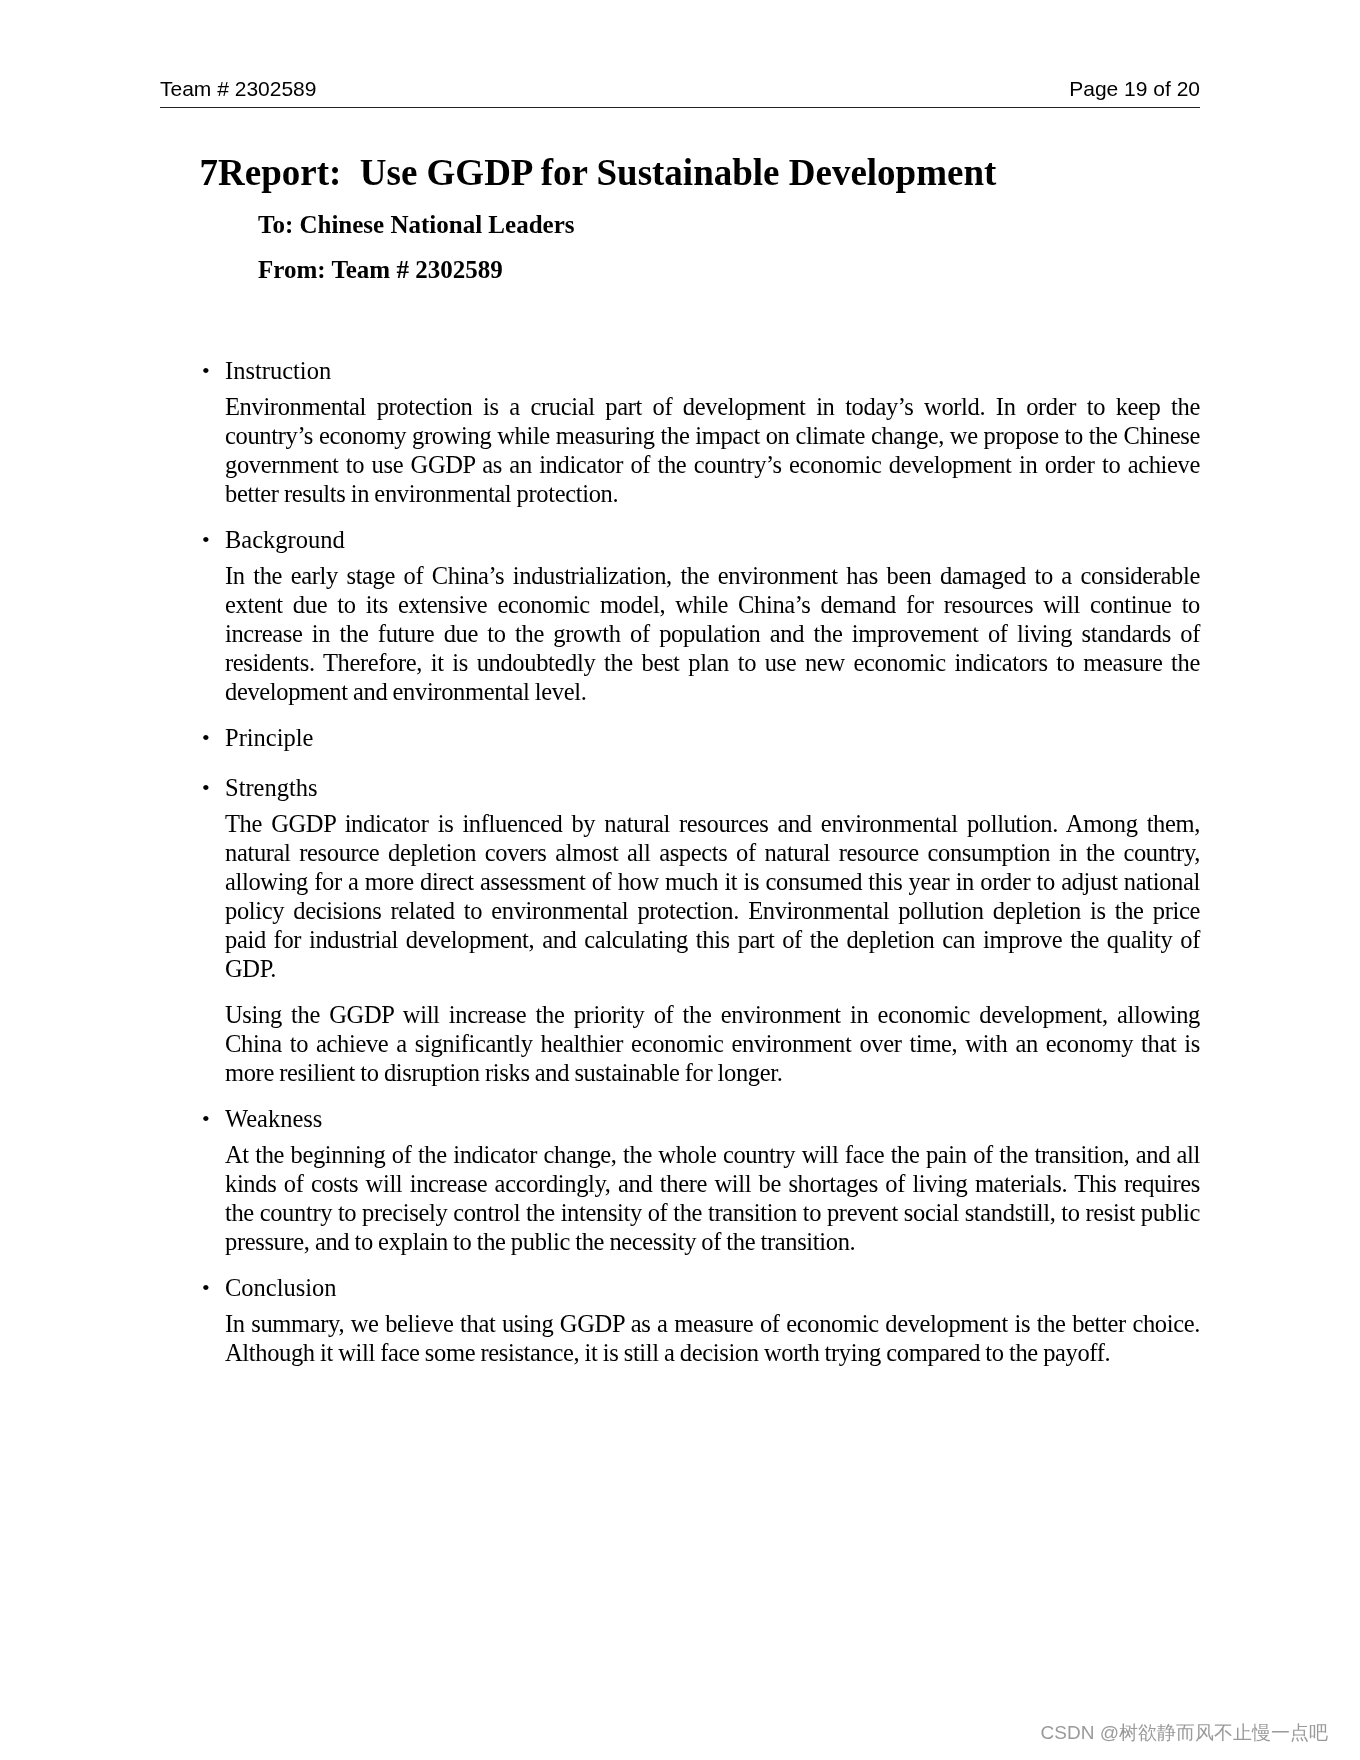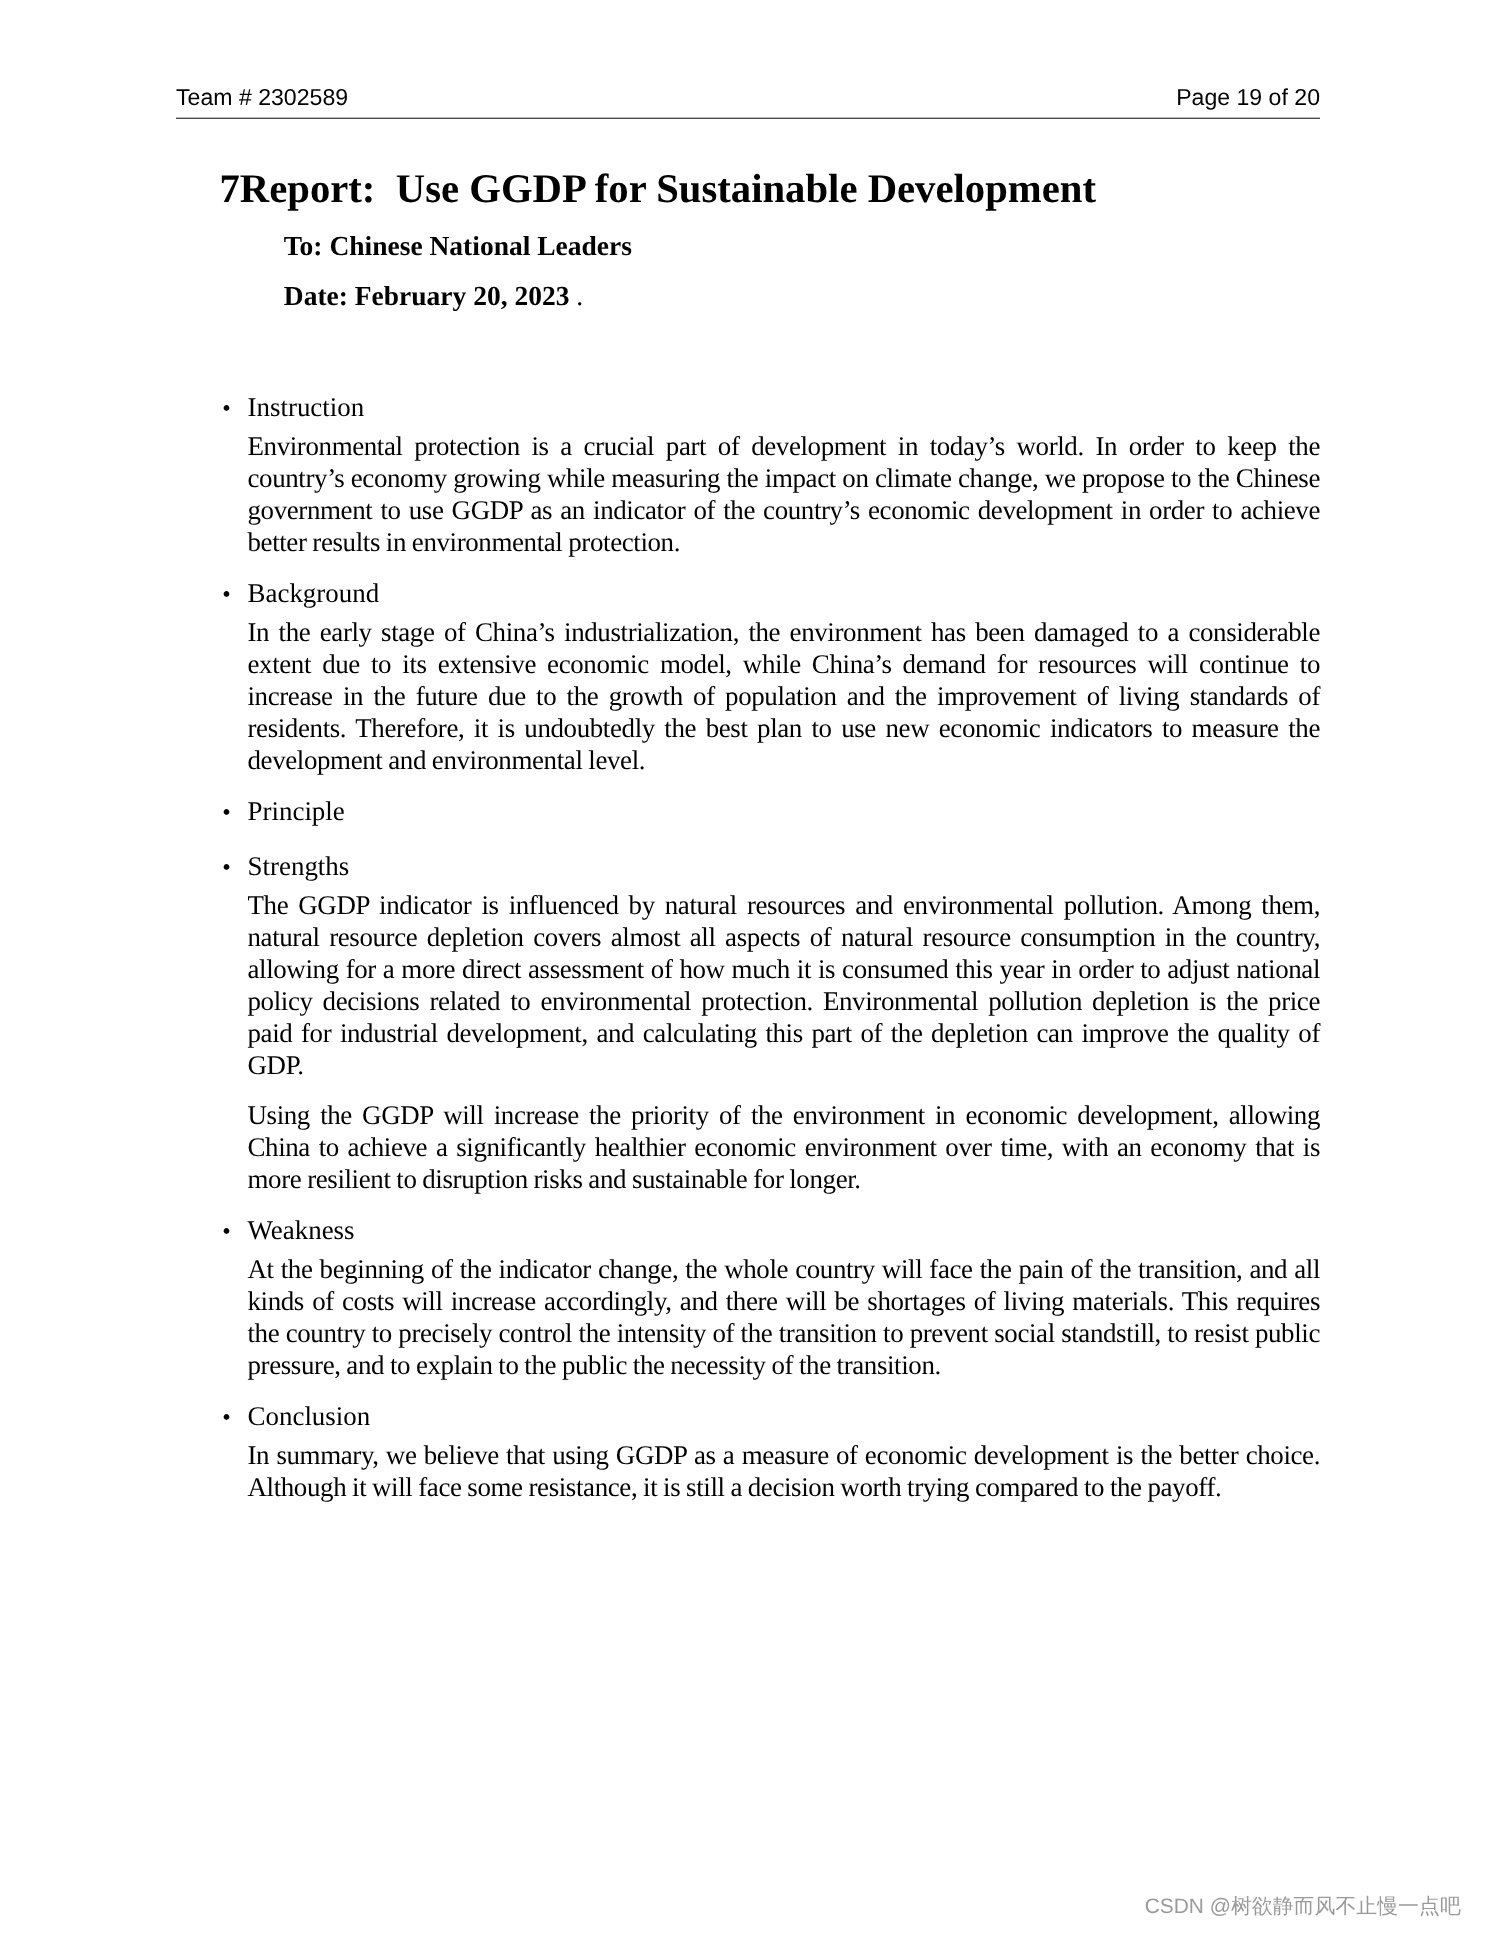--- a/index.html
+++ b/index.html
@@ -44,22 +44,22 @@
   <div class="section-title">
     <span class="num">7</span><span style="white-space:pre;">Report:  Use GGDP for Sustainable Development</span>
   </div>
 
   <div class="memo">
     <div class="memo-line">
       <span>To:</span>
       <span>Chinese National Leaders</span>
     </div>
     <div class="memo-line">
-      <span>Date:</span>
-      <span>February 20, 2023</span><span class="trail" style="white-space:pre;"> .</span>
+      <span>From:</span>
+      <span>Team # 2302589</span>
     </div>
   </div>
 
   <div class="content">
 
     <div class="item">
       <div class="item-head"><span class="bullet">•</span><span>Instruction</span></div>
       <p class="para" style="margin-top:0">Environmental protection is a crucial part of development in today’s world. In order to keep the country’s economy growing while measuring the impact on climate change, we propose to the Chinese government to use GGDP as an indicator of the country’s economic development in order to achieve better results in environmental protection.</p>
     </div>
 

